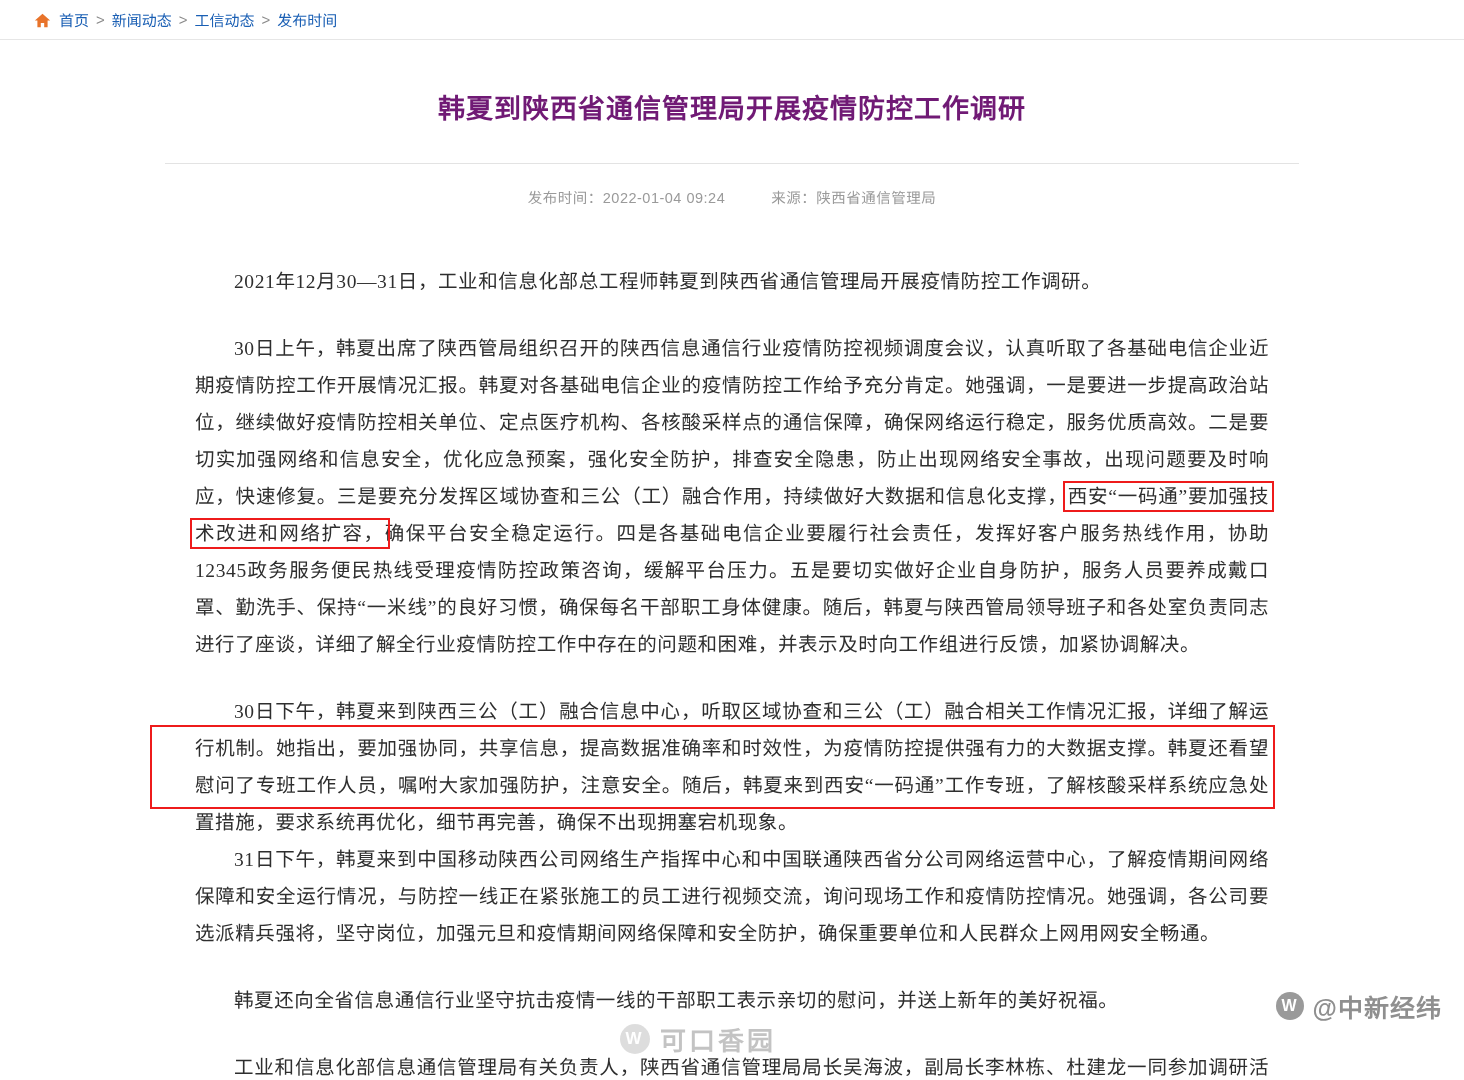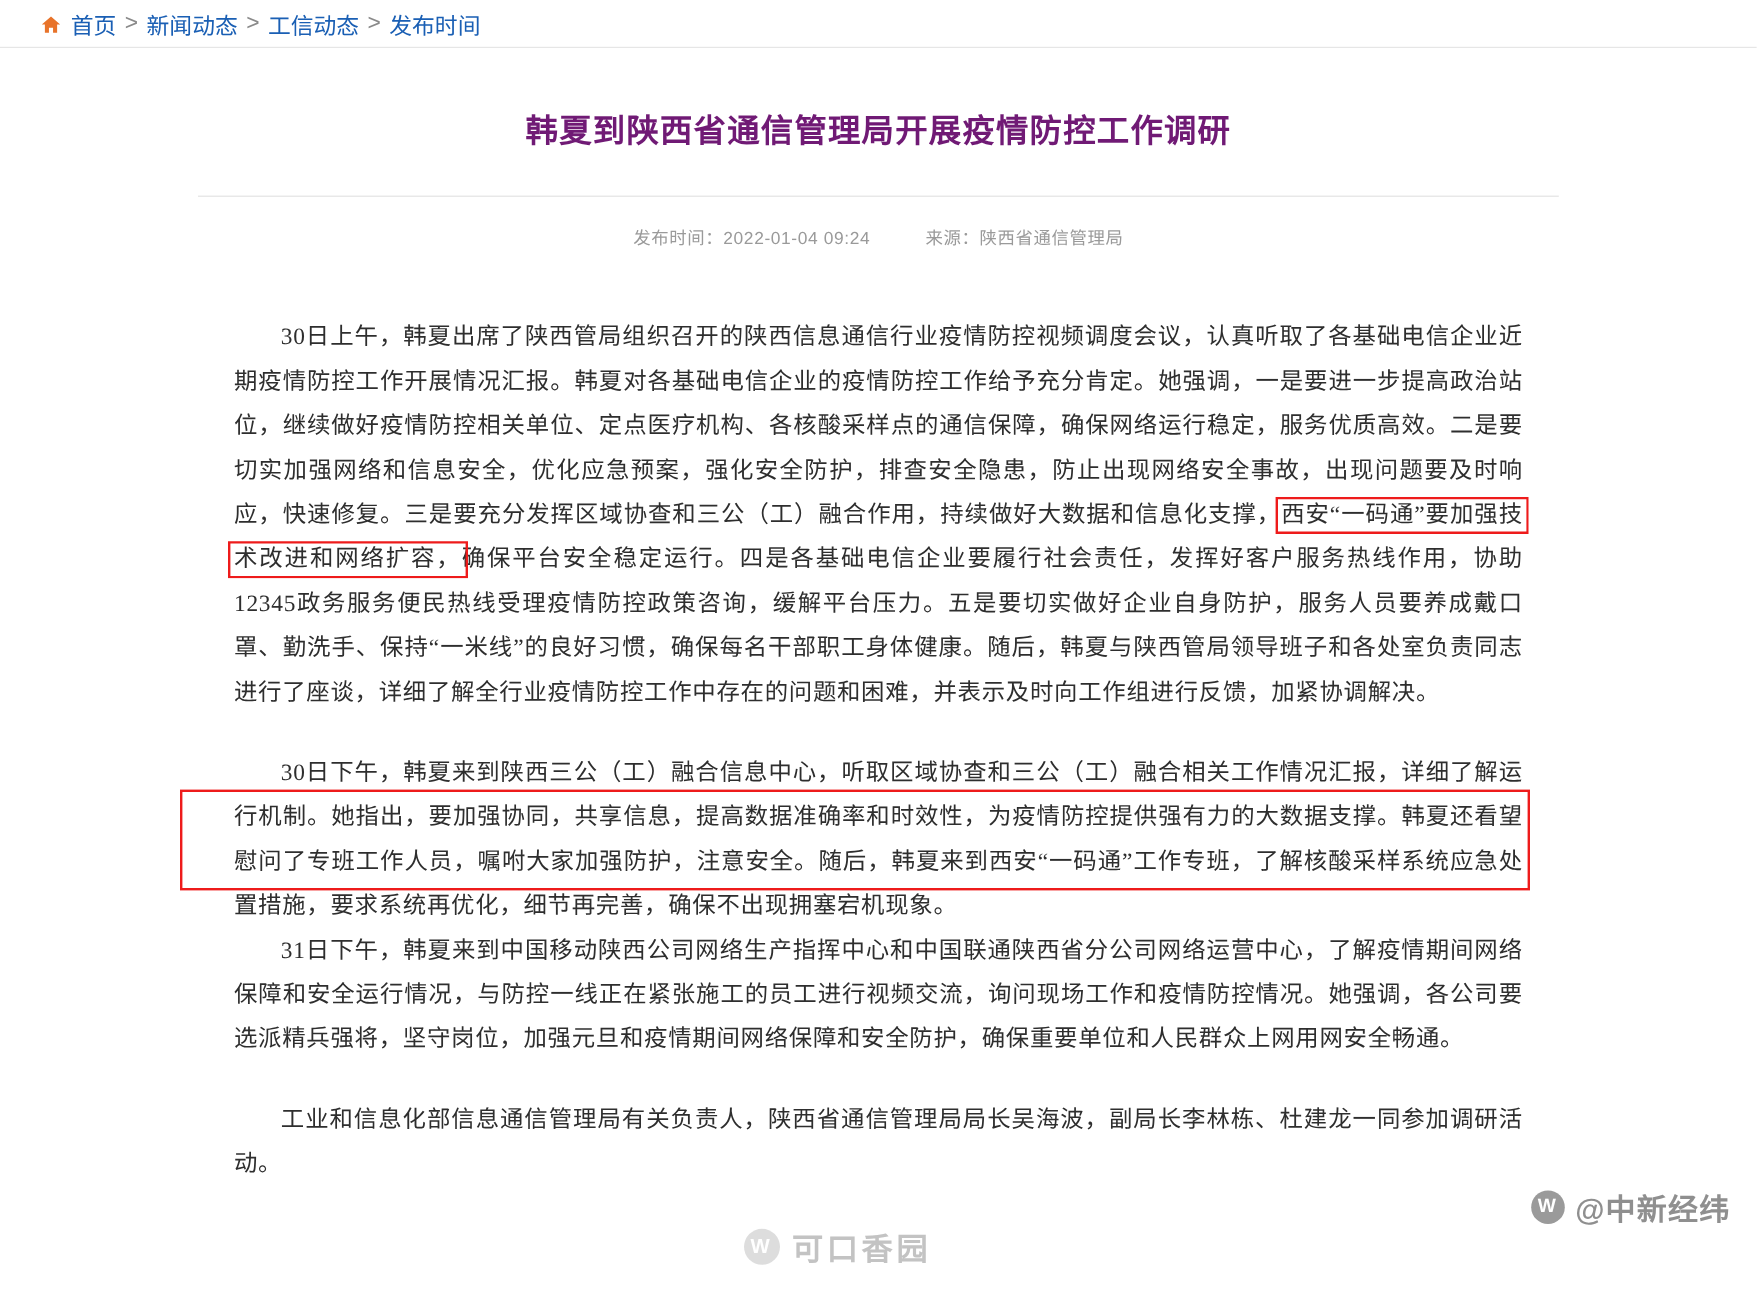--- a/index.html
+++ b/index.html
@@ -16,21 +16,21 @@
     position: relative;
   }
 
   
   .breadcrumb {
     height: 40px;
     display: flex;
     align-items: center;
     padding-left: 34px;
     font-family: "Liberation Sans", sans-serif;
-    font-size: 19px;
+    font-size: 15px;
     color: #2b6cb0;
     border-bottom: 1px solid #e6e6e6;
     box-sizing: border-box;
     text-align: right;
   }
   .home-icon {
     width: 17px;
     height: 17px;
     margin-right: 8px;
     display: inline-block;
@@ -208,31 +208,33 @@
     <span>
       <span>发布时间：</span><span>2022-01-04 09:24</span>
     </span>
     <span>
       <span>来源：</span><span>陕西省通信管理局</span>
     </span>
   </div>
 
   <div class="body-wrap">
 
+    <p class="para">2021年12月30—31日，工业和信息化部总工程师韩夏到陕西省通信管理局开展疫情防控工作调研。</p>
 
     <p class="para">
       <span>30日上午，韩夏出席了陕西管局组织召开的陕西信息通信行业疫情防控视频调度会议，认真听取了各基础电信企业近期疫情防控工作开展情况汇报。韩夏对各基础电信企业的疫情防控工作给予充分肯定。她强调，一是要进一步提高政治站位，继续做好疫情防控相关单位、定点医疗机构、各核酸采样点的通信保障，确保网络运行稳定，服务优质高效。二是要切实加强网络和信息安全，优化应急预案，强化安全防护，排查安全隐患，防止出现网络安全事故，出现问题要及时响应，快速修复。三是要充分发挥区域协查和三公（工）融合作用，持续做好大数据和信息化支撑，</span><span class="hl-inline">西安“一码通”要加强技术改进和网络扩容，</span><span>确保平台安全稳定运行。四是各基础电信企业要履行社会责任，发挥好客户服务热线作用，协助12345政务服务便民热线受理疫情防控政策咨询，缓解平台压力。五是要切实做好企业自身防护，服务人员要养成戴口罩、勤洗手、保持“一米线”的良好习惯，确保每名干部职工身体健康。随后，韩夏与陕西管局领导班子和各处室负责同志进行了座谈，详细了解全行业疫情防控工作中存在的问题和困难，并表示及时向工作组进行反馈，加紧协调解决。</span>
     </p>
 
     <div class="hl-block">
       <p class="para">30日下午，韩夏来到陕西三公（工）融合信息中心，听取区域协查和三公（工）融合相关工作情况汇报，详细了解运行机制。她指出，要加强协同，共享信息，提高数据准确率和时效性，为疫情防控提供强有力的大数据支撑。韩夏还看望慰问了专班工作人员，嘱咐大家加强防护，注意安全。随后，韩夏来到西安“一码通”工作专班，了解核酸采样系统应急处置措施，要求系统再优化，细节再完善，确保不出现拥塞宕机现象。</p>
     </div>
 
     <p class="para">31日下午，韩夏来到中国移动陕西公司网络生产指挥中心和中国联通陕西省分公司网络运营中心，了解疫情期间网络保障和安全运行情况，与防控一线正在紧张施工的员工进行视频交流，询问现场工作和疫情防控情况。她强调，各公司要选派精兵强将，坚守岗位，加强元旦和疫情期间网络保障和安全防护，确保重要单位和人民群众上网用网安全畅通。</p>
 
+    <p class="para">韩夏还向全省信息通信行业坚守抗击疫情一线的干部职工表示亲切的慰问，并送上新年的美好祝福。</p>
 
     <p class="para">工业和信息化部信息通信管理局有关负责人，陕西省通信管理局局长吴海波，副局长李林栋、杜建龙一同参加调研活动。</p>
 
   </div>
 </div>
 
 <div class="wm-center">
   <span class="wb-logo"></span>
   <span>可口香园</span>
 </div>

